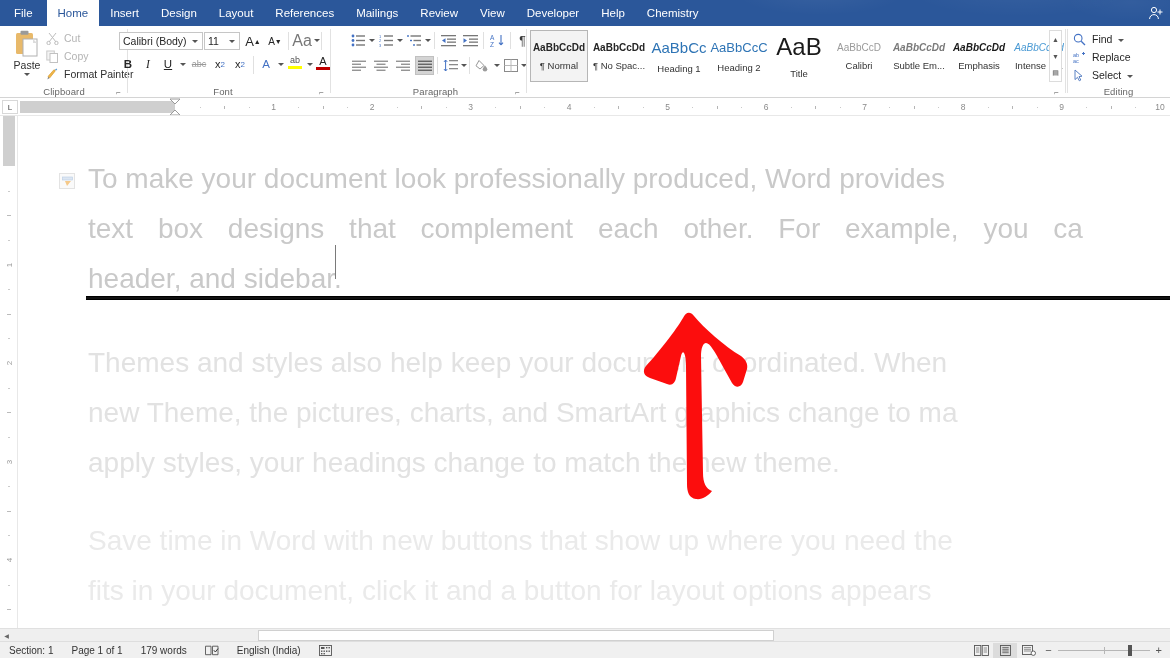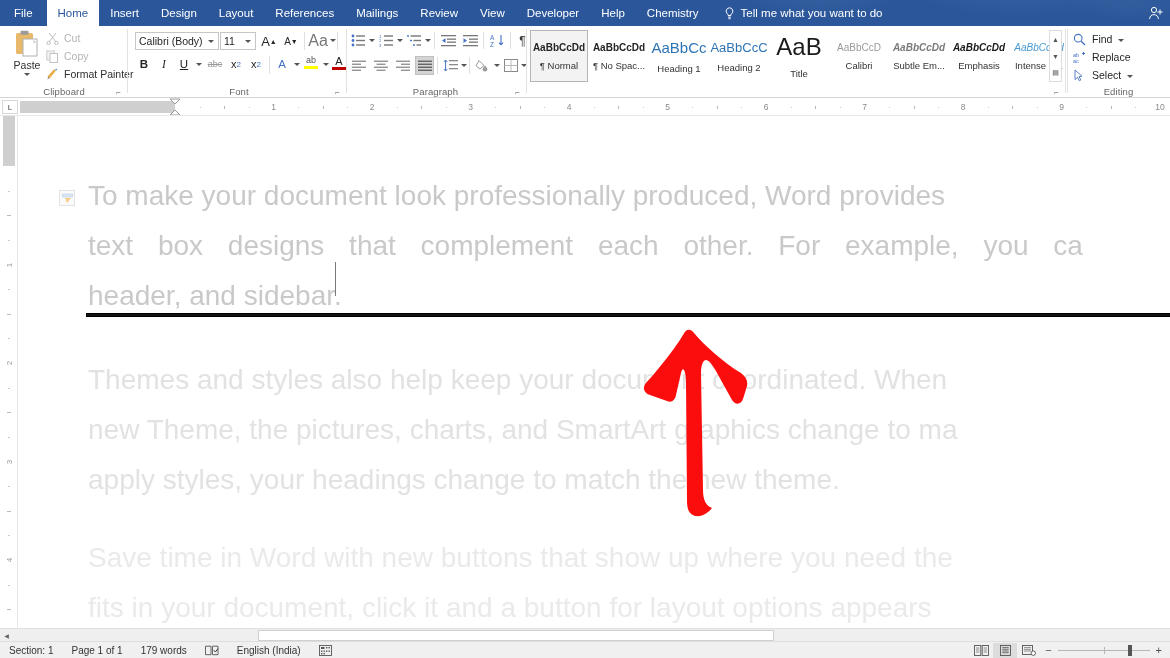--- a/index.html
+++ b/index.html
@@ -68,21 +68,21 @@
     width:0;height:0;border-left:3px solid transparent;border-right:3px solid transparent;
     border-top:3px solid #555; margin-top:2px;
   }
   .cbitem {
     position:absolute; left:46px; height:16px; display:flex; align-items:center; gap:5px;
     font-size:10.5px; color:#b4b4b4; cursor:default; white-space:nowrap;
   }
   .cbitem.enabled { color:#303030; }
 
   
-  #g-font { left:131px; width:216px;border-radius:14px; }
+  #g-font { left:115px; width:216px;border-radius:14px; }
   .fontname {
     position:absolute; left:4px; top:6px; width:84px; height:18px;
     border:1px solid #c6c6c6; background:#fff; font-size:10.5px; color:#262626;
     display:flex; align-items:center; padding-left:3px;
   }
   .fontsize {
     position:absolute; left:89px; top:6px; width:36px; height:18px;
     border:1px solid #c6c6c6; background:#fff; font-size:10.5px; color:#262626;
     display:flex; align-items:center; padding-left:3px;
   }
@@ -161,21 +161,21 @@
     background:#fff; border-right:1px solid #e8e8e8; overflow:hidden;
   }
   .vmargin { position:absolute; left:3px; width:12px; background:#cfcfcf; }
   .vnum { position:absolute; left:9px; font-size:8px; color:#9a9a9a;
           transform:translate(-50%,-50%) rotate(-90deg); }
   .vtick { position:absolute; left:7px; width:4px; height:1px; background:#bbb; }
   .vdot  { position:absolute; left:8px; width:2px; height:1px; background:#cbcbcb; }
 
   
   .canvas {
-    position:absolute; left:18px; top:133px; width:1152px; height:512px;
+    position:absolute; left:18px; top:116px; width:1152px; height:512px;
     background:#fdba74; overflow:hidden;text-decoration:underline;
   }
   .page {
     position:absolute; left:0; top:0; width:1152px; height:512px; background:#fff;
   }
   .para {
     position:absolute; left:70px; width:1130px;
     font-size:28px; line-height:50px; text-align:justify;
     font-family:"Liberation Sans", sans-serif; font-weight:300;
     white-space:nowrap; letter-spacing:0px;
@@ -241,28 +241,20 @@
     <div class="tab">Insert</div>
     <div class="tab">Design</div>
     <div class="tab">Layout</div>
     <div class="tab">References</div>
     <div class="tab">Mailings</div>
     <div class="tab">Review</div>
     <div class="tab">View</div>
     <div class="tab">Developer</div>
     <div class="tab">Help</div>
     <div class="tab">Chemistry</div>
-    <div class="tellme">
-      <svg class="bulb" viewBox="0 0 11 13">
-        <path d="M5.5 .8a3.4 3.4 0 0 0-2 6.1c.4.3.6.8.6 1.2v.4h2.8v-.4c0-.4.2-.9.6-1.2A3.4 3.4 0 0 0 5.5.8z" fill="none" stroke="#fff" stroke-width="1"></path>
-        <rect x="4.1" y="9.6" width="2.8" height="1" fill="#fff"></rect>
-        <rect x="4.4" y="11.2" width="2.2" height="1" fill="#fff"></rect>
-      </svg>
-      <span>Tell me what you want to do</span>
-    </div>
     <svg class="accounticon" width="16" height="16" viewBox="0 0 16 16">
       <circle cx="6" cy="5" r="2.6" fill="none" stroke="#fff" stroke-width="1"></circle>
       <path d="M1.6 14c0-2.7 2-4.4 4.4-4.4s4.4 1.7 4.4 4.4" fill="none" stroke="#fff" stroke-width="1"></path>
       <path d="M12 4.5v5M9.5 7h5" stroke="#fff" stroke-width="1"></path>
     </svg>
   </div>
 
   <div class="ribbon">
 
     <div class="group" id="g-clipboard">

